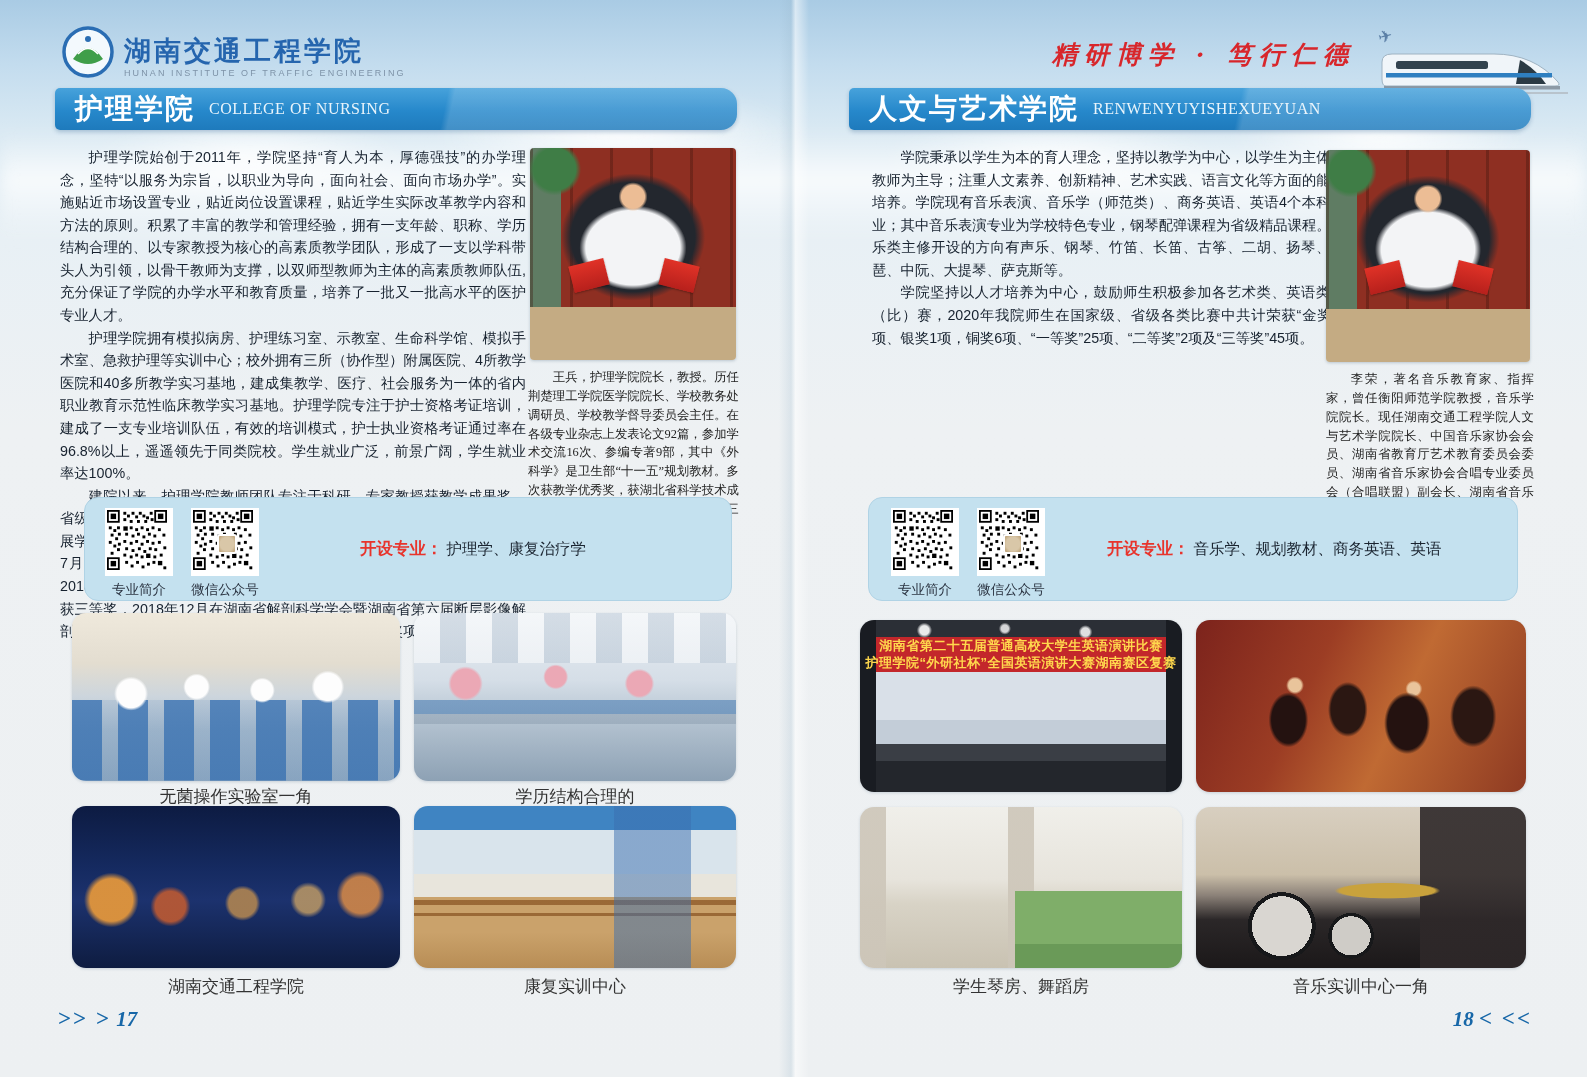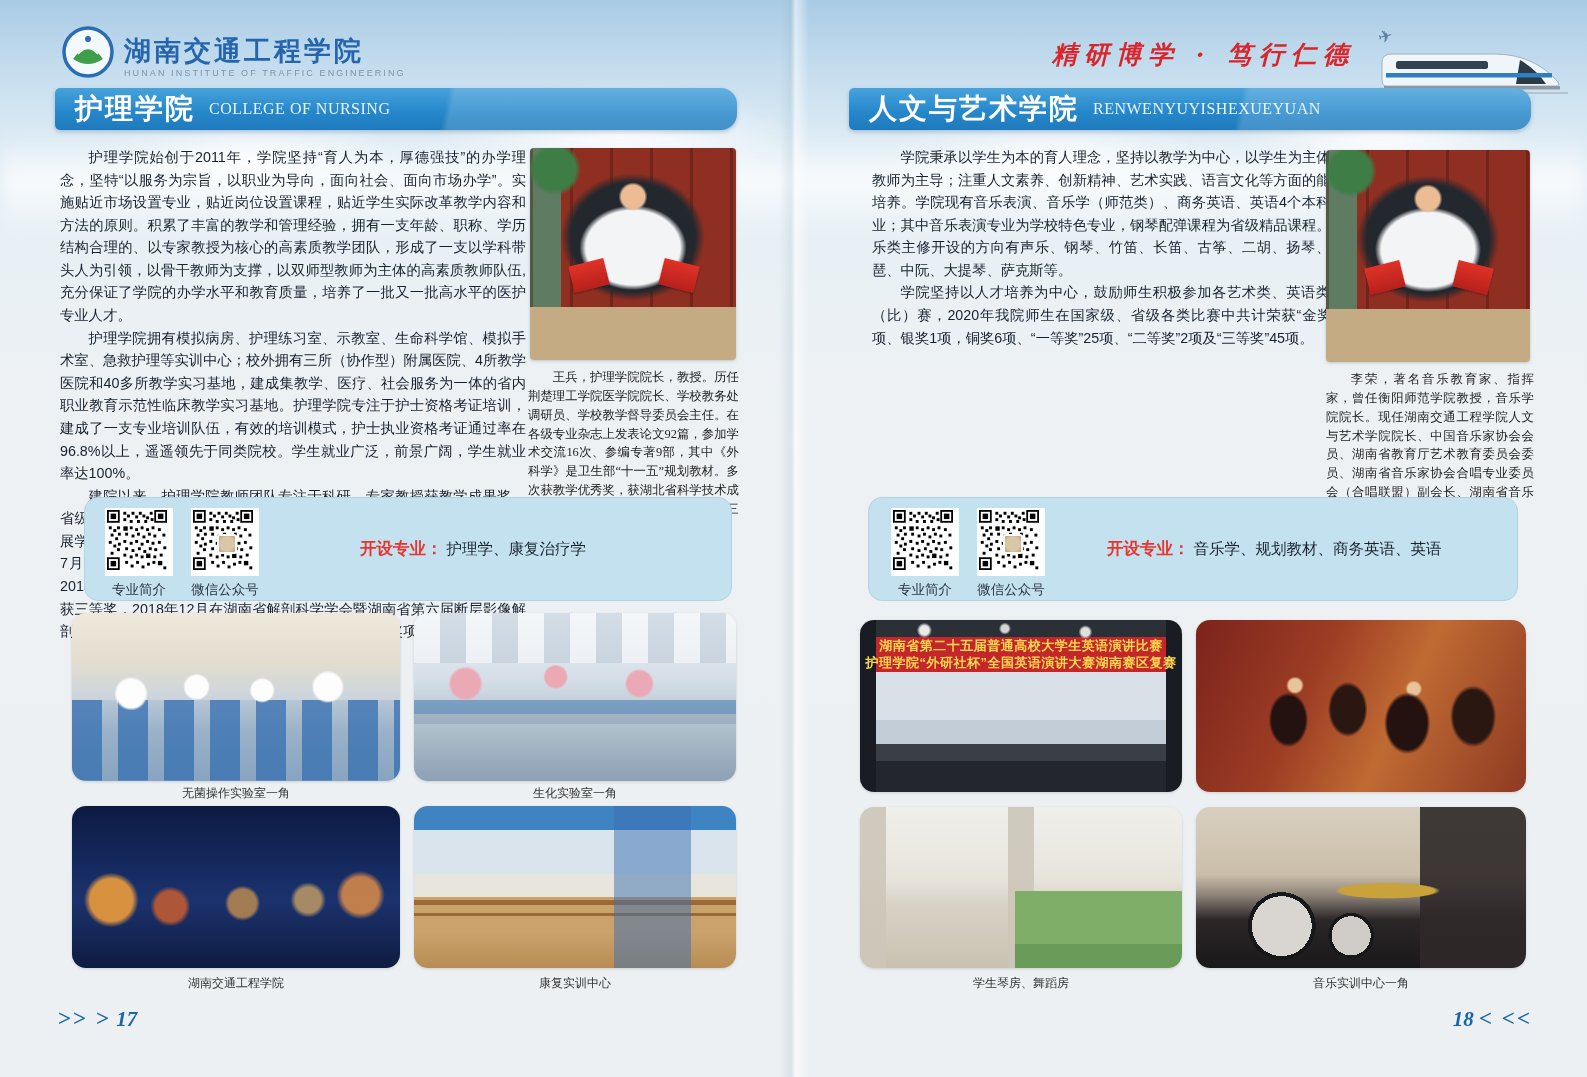--- a/index.html
+++ b/index.html
@@ -63,21 +63,21 @@
   .qr-box{width:64px;height:64px;margin:0 auto;background:#fff;padding:2px;position:relative;}
   .qr-box svg{display:block;width:60px;height:60px;}
   .wechat-dot{position:absolute;left:50%;top:50%;width:16px;height:16px;margin:-8px 0 0 -8px;
     background:radial-gradient(circle,#d9c7a8 0 60%,#b89b6f 100%);border:2px solid #fff;border-radius:3px;}
   .qr-label{font-size:13.5px;color:#2b3442;margin-top:5px;white-space:nowrap;}
   .majors-line{position:absolute;top:0;height:100%;display:flex;align-items:center;font-size:15.5px;color:#1a2430;white-space:nowrap;}
   .majors-line .red{color:#e8342c;font-weight:bold;font-size:16.5px;margin-right:4px;}
 
   
   .photo{position:absolute;border-radius:14px;overflow:hidden;box-shadow:0 1px 3px rgba(50,80,110,.2);}
-  .photo-caption{position:absolute;font-size:12px;color:#333;text-align:center;white-space:nowrap;}
+  .photo-caption{position:absolute;font-size:17px;color:#333;text-align:center;white-space:nowrap;}
 
   .ph-nursing{background:
     radial-gradient(circle at 18% 48%,#fdfdfd 0 5%,rgba(255,255,255,0) 6%),
     radial-gradient(circle at 38% 44%,#fdfdfd 0 5%,rgba(255,255,255,0) 6%),
     radial-gradient(circle at 58% 46%,#fdfdfd 0 5%,rgba(255,255,255,0) 6%),
     radial-gradient(circle at 78% 44%,#fdfdfd 0 5%,rgba(255,255,255,0) 6%),
     repeating-linear-gradient(90deg,rgba(52,110,176,.78) 0 30px,rgba(52,110,176,.12) 30px 46px),
     linear-gradient(180deg,#efe9dc 0%,#e3ddd0 30%,#ccd5dd 50%,#a9bccd 70%,#93abc2 100%);
     background-size:auto,auto,auto,auto,100% 48%,100% 100%;
     background-position:0 0,0 0,0 0,0 0,0 100%,0 0;background-repeat:no-repeat;}
@@ -293,21 +293,21 @@
     </div>
     <div class="majors-line" style="left:275px;">
       <span class="red">开设专业：</span>
       <span>护理学、康复治疗学</span>
     </div>
   </div>
 
   <div class="photo ph-nursing" style="left:72px;top:613px;width:328px;height:168px;"></div>
   <div class="photo ph-biochem" style="left:414px;top:613px;width:322px;height:168px;"></div>
   <div class="photo-caption" style="left:72px;top:785px;width:328px;">无菌操作实验室一角</div>
-  <div class="photo-caption" style="left:414px;top:785px;width:322px;">生化实验室一角</div>
+  <div class="photo-caption" style="left:414px;top:785px;width:322px;">学历结构合理的</div>
 
   <div class="photo ph-specimen" style="left:72px;top:806px;width:328px;height:162px;"></div>
   <div class="photo ph-rehab" style="left:414px;top:806px;width:322px;height:162px;"></div>
   <div class="photo-caption" style="left:72px;top:975px;width:328px;">湖南交通工程学院</div>
   <div class="photo-caption" style="left:414px;top:975px;width:322px;">康复实训中心</div>
 
   <div class="page-marker marker-left">
     <span class="arrows">&gt;&gt; &gt;</span>
     <span>17</span>
   </div>

